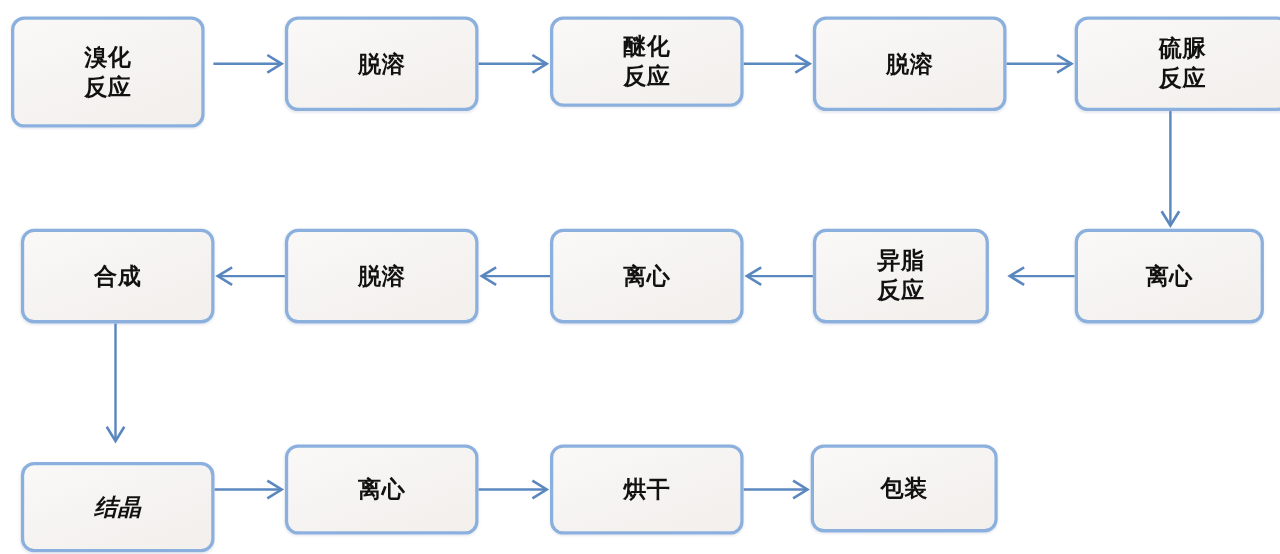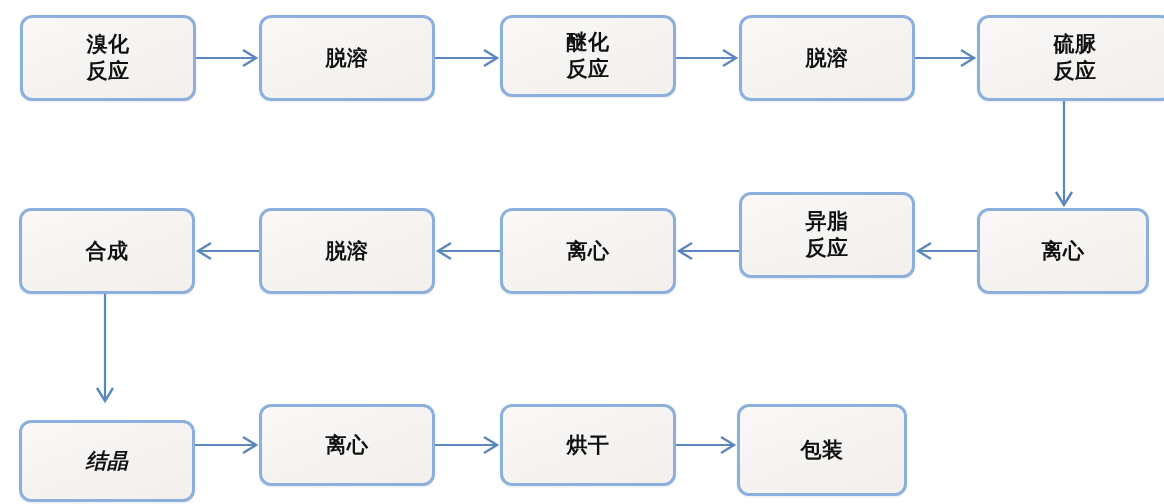--- a/index.html
+++ b/index.html
@@ -103,21 +103,21 @@
           <polyline points="484,437 497,445 484,453" fill="none" stroke="#5b87bf" stroke-width="2.4" stroke-linejoin="miter" stroke-linecap="butt"></polyline>
         </g>
         <g>
           <line x1="676" y1="445" x2="734" y2="445" stroke="#5b87bf" stroke-width="2.2" stroke-linecap="butt"></line>
           <polyline points="721,437 734,445 721,453" fill="none" stroke="#5b87bf" stroke-width="2.4" stroke-linejoin="miter" stroke-linecap="butt"></polyline>
         </g>
       </g>
   </svg>
 
   <div id="node-layer">
-      <div class="node" style="left: 20px; top: 15px; width: 176px; height: 86px; border-color: rgb(140, 176, 221);">
+      <div class="node" style="left: 10px; top: 15px; width: 176px; height: 101px; border-color: rgb(140, 176, 221);">
         <span class="label" style="color: rgb(17, 17, 17);">溴化
 反应</span>
       </div>
       <div class="node" style="left: 259px; top: 15px; width: 176px; height: 86px; border-color: rgb(140, 176, 221);">
         <span class="label" style="color: rgb(17, 17, 17);">脱溶</span>
       </div>
       <div class="node" style="left: 500px; top: 15px; width: 176px; height: 82px; border-color: rgb(140, 176, 221);">
         <span class="label" style="color: rgb(17, 17, 17);">醚化
 反应</span>
       </div>
@@ -130,34 +130,34 @@
       </div>
       <div class="node" style="left: 19px; top: 208px; width: 176px; height: 86px; border-color: rgb(140, 176, 221); justify-content: center;">
         <span class="label" style="color: rgb(17, 17, 17);">合成</span>
       </div>
       <div class="node" style="left: 259px; top: 208px; width: 176px; height: 86px; border-color: rgb(140, 176, 221);">
         <span class="label" style="color: rgb(17, 17, 17);">脱溶</span>
       </div>
       <div class="node" style="left: 500px; top: 208px; width: 176px; height: 86px; border-color: rgb(140, 176, 221);">
         <span class="label" style="color: rgb(17, 17, 17);">离心</span>
       </div>
-      <div class="node" style="left: 739px; top: 192px; width: 176px; height: 86px; border-color: rgb(140, 176, 221);">
+      <div class="node" style="left: 739px; top: 208px; width: 160px; height: 86px; border-color: rgb(140, 176, 221);">
         <span class="label" style="color: rgb(17, 17, 17);">异脂
 反应</span>
       </div>
       <div class="node" style="left: 977px; top: 208px; width: 172px; height: 86px; border-color: rgb(140, 176, 221);">
         <span class="label" style="color: rgb(17, 17, 17);">离心</span>
       </div>
       <div class="node" style="left: 19px; top: 420px; width: 176px; height: 82px; border-color: rgb(140, 176, 221); font-style: italic;">
         <span class="label" style="color: rgb(17, 17, 17);">结晶</span>
       </div>
       <div class="node" style="left: 259px; top: 404px; width: 176px; height: 82px; border-color: rgb(140, 176, 221);">
         <span class="label" style="color: rgb(17, 17, 17);">离心</span>
       </div>
       <div class="node" style="left: 500px; top: 404px; width: 176px; height: 82px; border-color: rgb(140, 176, 221);">
         <span class="label" style="color: rgb(17, 17, 17);">烘干</span>
       </div>
-      <div class="node" style="left: 737px; top: 404px; width: 170px; height: 92px; border-color: rgb(140, 176, 221);">
+      <div class="node" style="left: 737px; top: 404px; width: 170px; height: 80px; border-color: rgb(140, 176, 221);">
         <span class="label" style="color: rgb(17, 17, 17);">包装</span>
       </div>
     </div>
 
 </div>
 
 </body></html>

